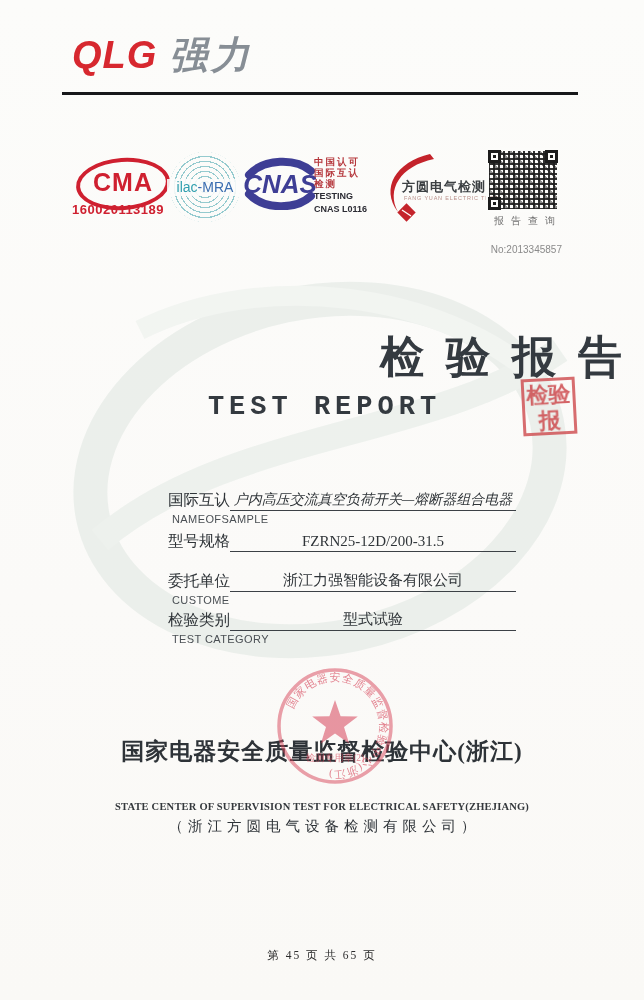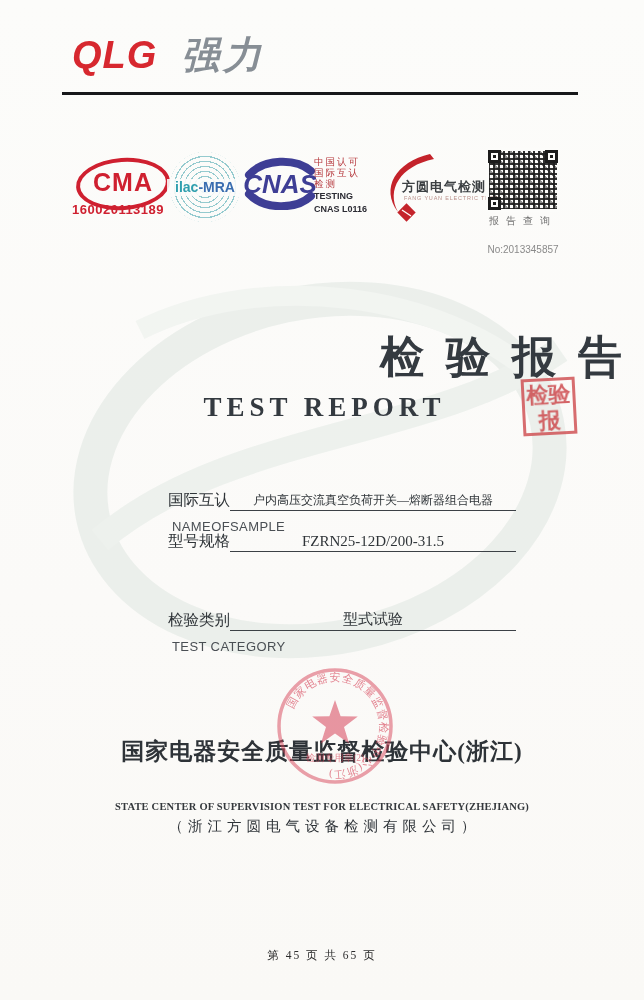--- a/index.html
+++ b/index.html
@@ -5,68 +5,68 @@
   html,body{margin:0;padding:0;}
   body{background:#e9e9e9;font-family:"Liberation Serif",serif;}
   .page{position:relative;width:644px;height:1000px;margin:0 auto;background:linear-gradient(180deg,#fcfcfa 0%,#fbfaf8 60%,#faf9f6 100%);overflow:hidden;}
 
   
   .watermark{position:absolute;left:0;top:0;pointer-events:none;opacity:.65;}
 
   
   .logo{position:absolute;left:72px;top:30px;font-family:"Liberation Sans",sans-serif;font-weight:900;font-style:italic;font-size:38px;letter-spacing:1px;white-space:nowrap;}
   .logo .en{color:#d7282f;}
-  .logo .cn{color:#878e95;margin-left:24px;letter-spacing:4px;}
+  .logo .cn{color:#878e95;margin-left:12px;letter-spacing:4px;}
   .rule{position:absolute;left:62px;top:92px;width:516px;height:3px;background:#17181a;}
 
   
   .cma{position:absolute;left:76px;top:158px;width:94px;height:52px;}
   .cma .ring{position:absolute;left:0;top:0;width:86px;height:44px;border:4px solid #cf2030;border-radius:50%;transform:rotate(-4deg);}
   .cma .word{position:absolute;left:0;top:10px;width:94px;text-align:center;font-family:"Liberation Sans",sans-serif;font-weight:900;font-size:25px;color:#cf2030;letter-spacing:1px;}
   .cma-num{position:absolute;left:72px;top:202px;font-family:"Liberation Sans",sans-serif;font-weight:700;font-size:13px;color:#cf2030;letter-spacing:.5px;}
 
   .ilac{position:absolute;left:170px;top:152px;width:70px;height:70px;border-radius:50%;background:repeating-radial-gradient(circle at 50% 50%,rgba(64,162,172,.55) 0 1.2px,rgba(255,255,255,0) 1.2px 5px);}
-  .ilac .band{position:absolute;left:-3px;right:-3px;top:27px;height:17px;background:rgba(252,252,250,.88);text-align:center;font-family:"Liberation Sans",sans-serif;font-weight:700;font-size:14px;line-height:17px;}
+  .ilac .band{position:absolute;left:-3px;right:-3px;top:27px;height:17px;background:rgba(252,252,250,.88);text-align:center;font-family:"Liberation Sans",sans-serif;font-weight:400;font-size:14px;line-height:17px;}
   .ilac .p1{color:#2f9fae;}
   .ilac .p2{color:#3a6db0;}
 
   .cnas{position:absolute;left:244px;top:156px;width:72px;height:54px;}
   .cnas-side{position:absolute;left:314px;top:156px;width:70px;font-family:"Liberation Sans",sans-serif;}
-  .cnas-side .cn{font-size:9.5px;font-weight:400;color:#b5373c;line-height:11px;letter-spacing:2px;}
+  .cnas-side .cn{font-size:9.5px;font-weight:700;color:#b5373c;line-height:11px;letter-spacing:2px;}
   .cnas-side .en{font-size:9px;font-weight:700;color:#2b2b33;line-height:11px;margin-top:2px;letter-spacing:0;}
 
   .fy{position:absolute;left:372px;top:150px;width:110px;height:80px;}
   .fy .name{position:absolute;left:30px;top:28px;font-family:"Liberation Sans",sans-serif;font-weight:700;font-size:13px;color:#3c4043;letter-spacing:1px;white-space:nowrap;}
   .fy .sub{position:absolute;left:32px;top:45px;font-family:"Liberation Sans",sans-serif;font-size:5.5px;color:#b9908a;letter-spacing:.8px;white-space:nowrap;}
 
-  .qr-wrap{position:absolute;left:484px;top:150px;width:78px;text-align:center;}
+  .qr-wrap{position:absolute;left:484px;top:150px;width:78px;text-align:right;}
   .qr{position:relative;width:70px;height:60px;margin:0 auto;background:
       repeating-linear-gradient(0deg,rgba(30,30,30,.9) 0 2px,transparent 2px 5px),
       repeating-linear-gradient(90deg,rgba(30,30,30,.9) 0 2px,transparent 2px 5px),
       repeating-linear-gradient(45deg,rgba(30,30,30,.5) 0 2px,transparent 2px 7px);
       outline:3px solid #fcfcfa;outline-offset:-1px;}
   .finder{position:absolute;width:13px;height:13px;border:3px solid #1c1c1c;background:#fcfcfa;box-sizing:border-box;}
   .finder::after{content:"";position:absolute;left:2px;top:2px;width:3px;height:3px;background:#1c1c1c;}
   .f-tl{left:0;top:0;} .f-tr{right:0;top:0;} .f-bl{left:0;bottom:0;}
   .qr-caption{margin-top:4px;font-size:10px;color:#6f6f6f;letter-spacing:7px;white-space:nowrap;}
   .qr-num{font-family:"Liberation Sans",sans-serif;font-size:10px;color:#8a8a8a;margin-top:16px;}
 
   
   .title-cn{position:absolute;left:0;right:0;top:328px;text-align:right;font-size:44px;font-weight:700;color:#343a40;letter-spacing:22px;text-indent:22px;}
-  .title-en{position:absolute;left:0;right:0;top:392px;text-align:center;font-size:27px;font-weight:700;color:#343a40;letter-spacing:5px;text-indent:5px;}
+  .title-en{position:absolute;left:0;right:0;top:392px;text-align:center;font-size:27px;font-weight:700;color:#343a40;letter-spacing:5px;text-indent:5px;font-family:Liberation Mono, monospace;}
 
   .stamp-square{position:absolute;left:522px;top:378px;width:54px;height:57px;border:3px solid rgba(203,62,66,.75);transform:rotate(-3deg);overflow:hidden;color:rgba(203,62,66,.8);font-size:22px;font-weight:700;line-height:26px;text-align:center;filter:blur(.4px);padding:1px;box-sizing:border-box;word-break:break-all;}
 
   
   .frow{position:absolute;left:168px;width:348px;}
   .frow .line{display:flex;align-items:flex-end;}
   .frow .lab{white-space:nowrap;font-size:15.5px;color:#2f3438;}
   .frow .val{flex:1;border-bottom:1.6px solid #3c4146;text-align:center;font-size:15px;color:#2f3438;white-space:nowrap;padding-bottom:1px;}
-  .frow .sub{font-family:"Liberation Sans",sans-serif;font-size:13px;color:#4a4f54;letter-spacing:.4px;margin:8px 0 0 4px;}
-  .r1{top:490px;} .r1 .val{font-size:12px;}
+  .frow .sub{font-family:"Liberation Sans",sans-serif;font-size:11px;color:#4a4f54;letter-spacing:.4px;margin:2px 0 0 4px;}
+  .r1{top:490px;} .r1 .val{font-size:14px;font-style:italic;}
   .r2{top:531px;} .r3{top:571px;} .r4{top:610px;}
 
   
   .issuer-cn{position:absolute;left:0;right:0;top:736px;text-align:center;font-size:23px;font-weight:700;color:#2e3338;letter-spacing:1px;}
   .issuer-en{position:absolute;left:0;right:0;top:766px;text-align:center;font-size:10.5px;font-weight:700;color:#34383c;letter-spacing:.2px;margin-top:35px;}
   .issuer-sub{position:absolute;left:0;right:0;top:788px;text-align:center;font-size:14.5px;color:#2e3338;letter-spacing:5px;text-indent:5px;margin-top:29px;}
   .stamp-round{position:absolute;left:273px;top:664px;pointer-events:none;filter:blur(.3px);opacity:.9;}
 
   .page-footer{position:absolute;left:0;right:0;top:948px;text-align:center;font-size:11.5px;color:#2c2c2c;letter-spacing:2px;}
 </style>
@@ -140,20 +140,27 @@
         <span class="val">户内高压交流真空负荷开关—熔断器组合电器</span>
       </div>
     <div class="sub">NAMEOFSAMPLE</div>
   </div>
   <div class="frow r2">
     <div class="line">
         <span class="lab">型号规格</span>
         <span class="val">FZRN25-12D/200-31.5</span>
       </div>
   </div>
+  <div class="frow r3">
+    <div class="line">
+        <span class="lab">委托单位</span>
+        <span class="val">浙江力强智能设备有限公司</span>
+      </div>
+    <div class="sub">CUSTOME</div>
+  </div>
   <div class="frow r4">
     <div class="line">
         <span class="lab">检验类别</span>
         <span class="val">型式试验</span>
       </div>
     <div class="sub">TEST CATEGORY</div>
   </div>
 
   <div class="issuer-cn">国家电器安全质量监督检验中心(浙江)</div>
   <div class="issuer-en">STATE CENTER OF SUPERVISION TEST FOR ELECTRICAL SAFETY(ZHEJIANG)</div>

